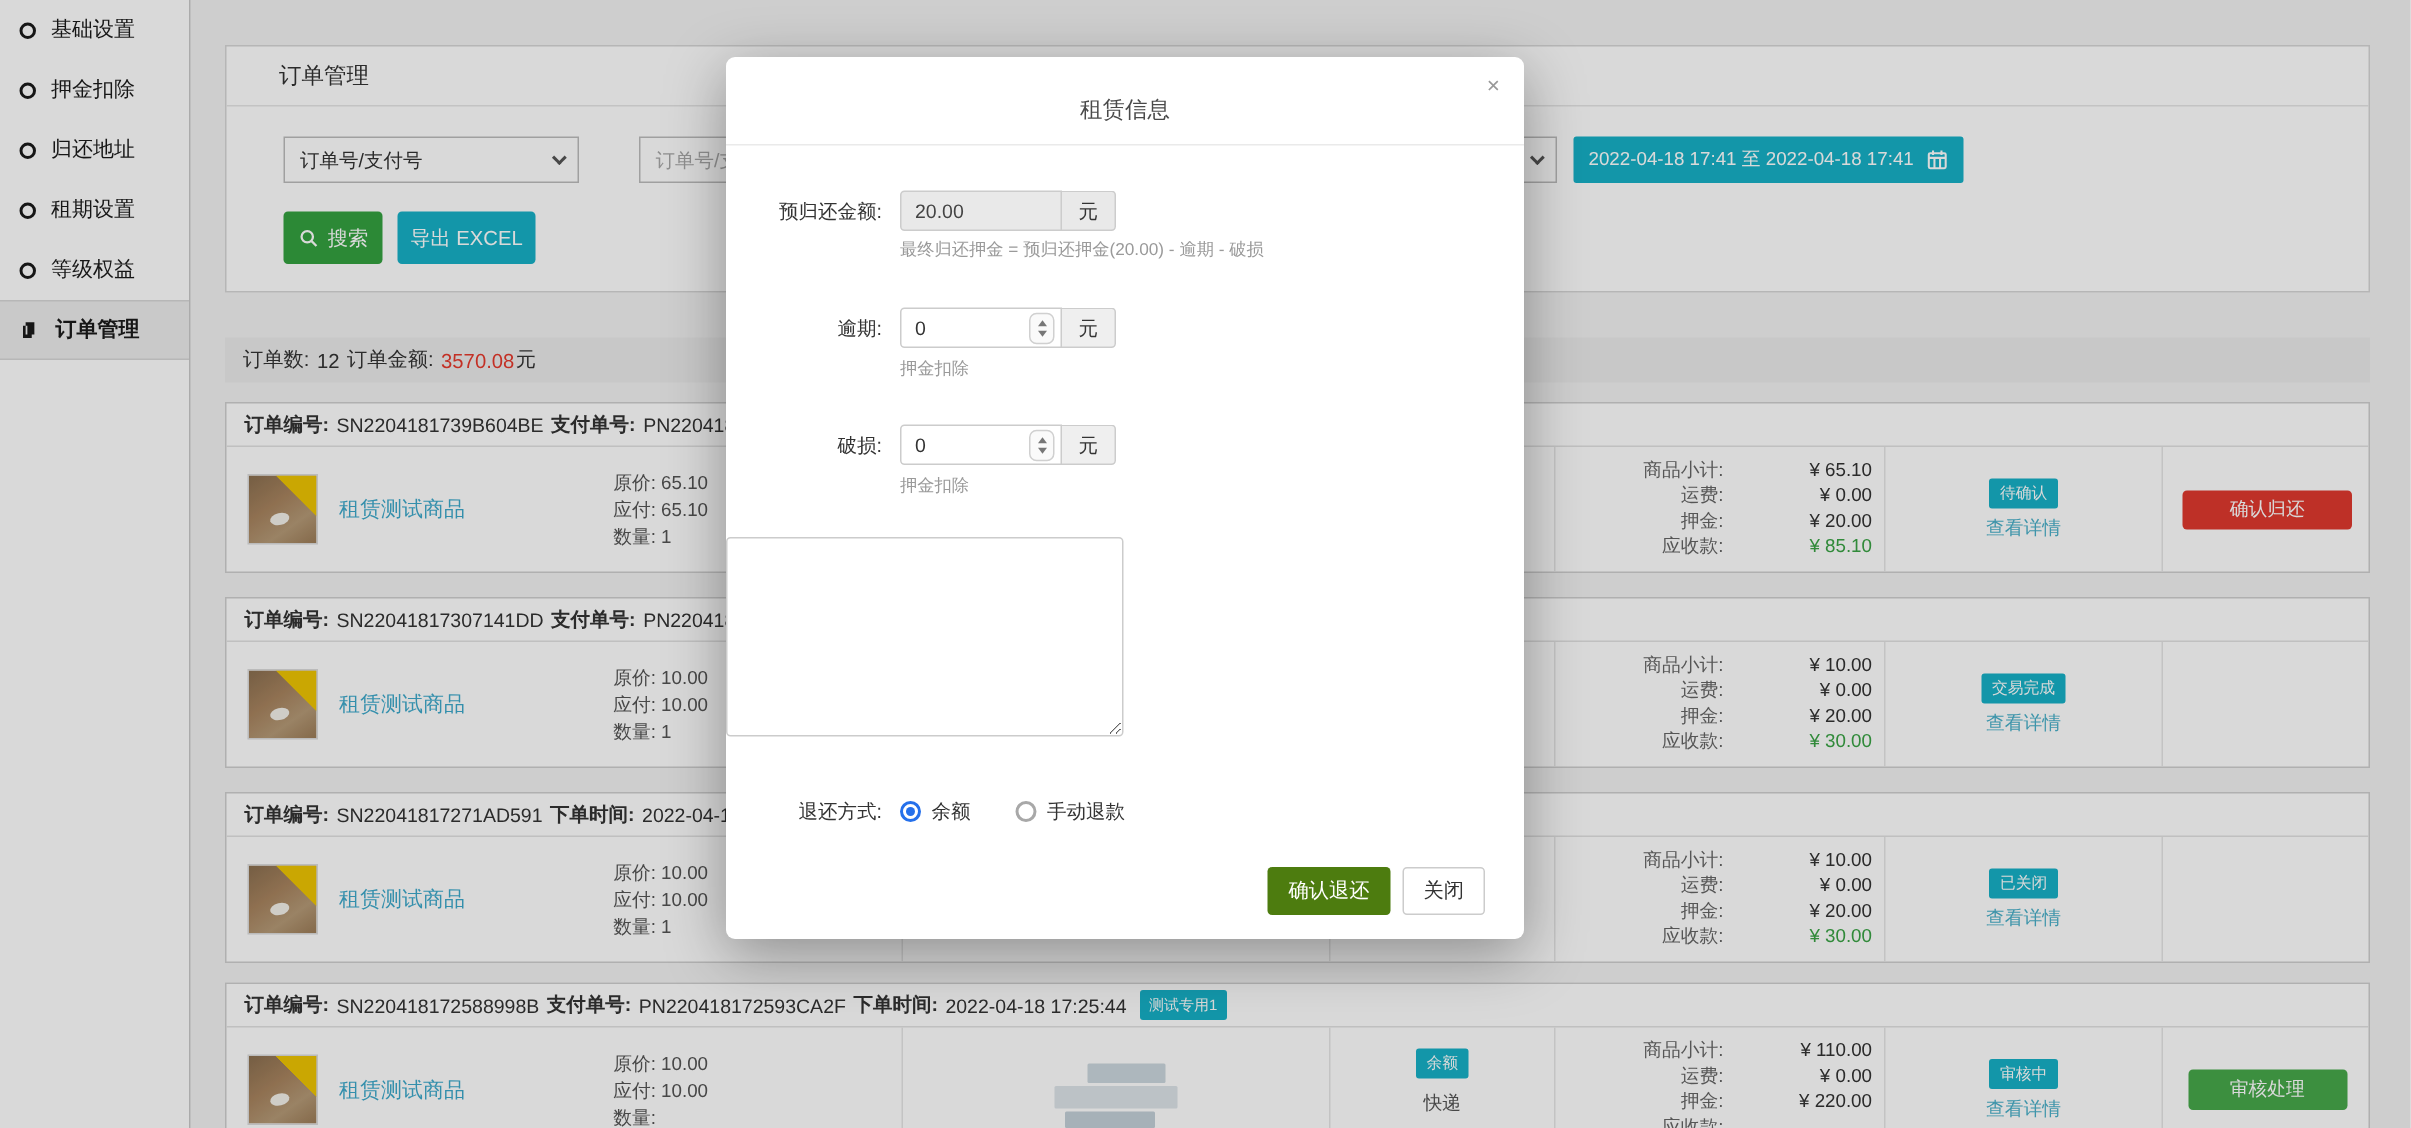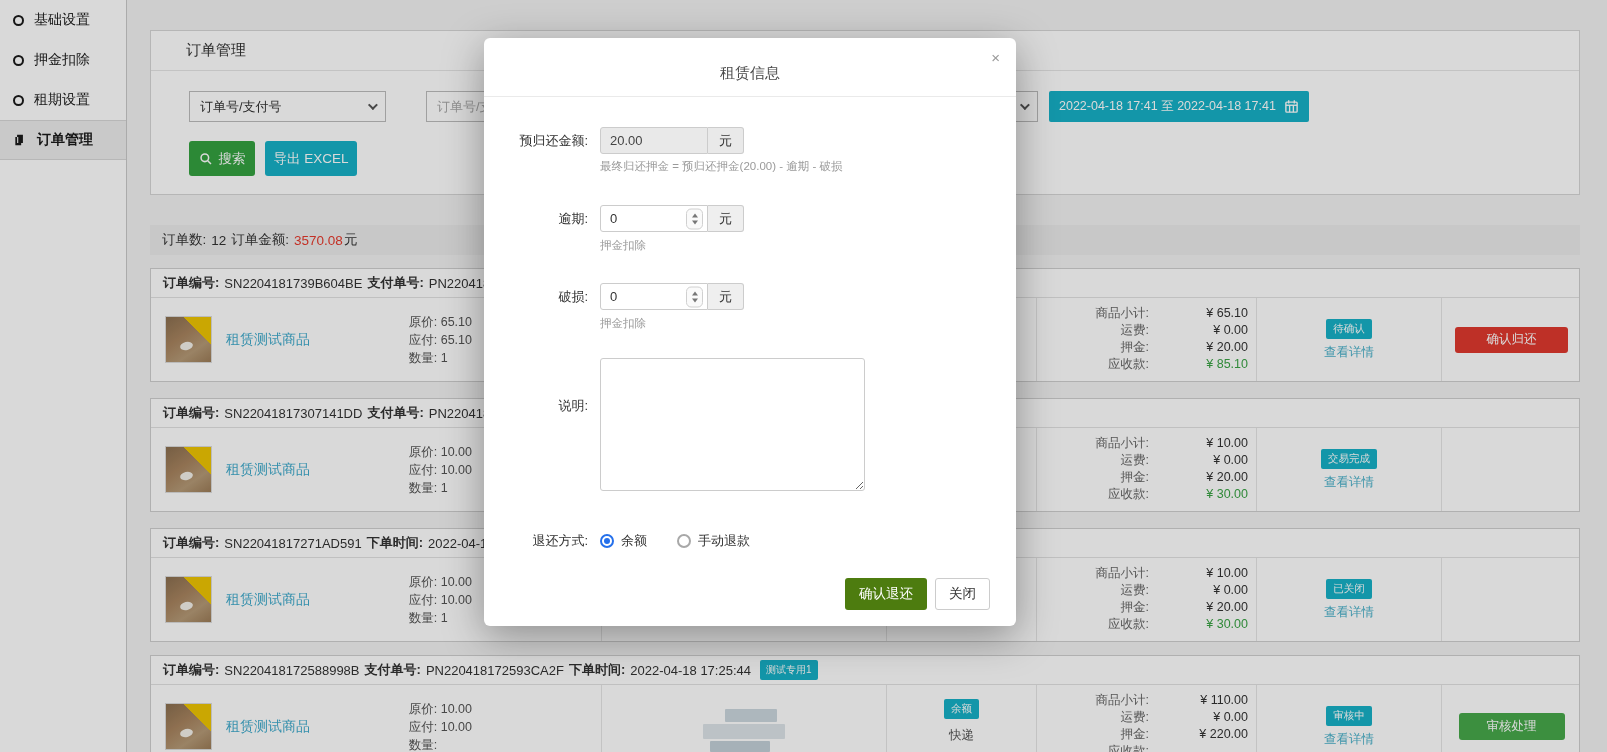--- a/index.html
+++ b/index.html
@@ -140,21 +140,29 @@
   <div class="side-item">
     <span class="ring"></span>
     <span>基础设置</span>
   </div>
   <div class="side-item">
     <span class="ring"></span>
     <span>押金扣除</span>
   </div>
   <div class="side-item">
     <span class="ring"></span>
+    <span>归还地址</span>
+  </div>
+  <div class="side-item">
+    <span class="ring"></span>
     <span>租期设置</span>
+  </div>
+  <div class="side-item">
+    <span class="ring"></span>
+    <span>等级权益</span>
   </div>
   <div class="side-item active">
     <span style="display:inline-flex">
       <svg width="14" height="14" viewBox="0 0 24 24">
           <path fill="#1b1b1b" d="M7 3h10v14H7z M9 7H4v14h10v-4H9z"></path>
         </svg>
     </span>
     <span>订单管理</span>
   </div>
 </div>
@@ -443,21 +451,20 @@
           <span class="arr-up"></span>
           <span class="arr-dn"></span>
         </span>
       </div>
       <span class="addon">元</span>
     </div>
   </div>
   <div class="helper" style="top:278px">押金扣除</div>
 
   <div class="m-row" style="top:320px">
-    <span class="m-label" style="line-height:16px;padding-top:40px">说明:</span>
     <textarea class="m-textarea" style=""></textarea>
   </div>
 
   <div class="m-row" style="top:489px">
     <span class="m-label">退还方式:</span>
     <div style="display:flex;align-items:center">
       <span class="radio-opt">
         <span class="rdot on"></span>
         <span>余额</span>
       </span>

